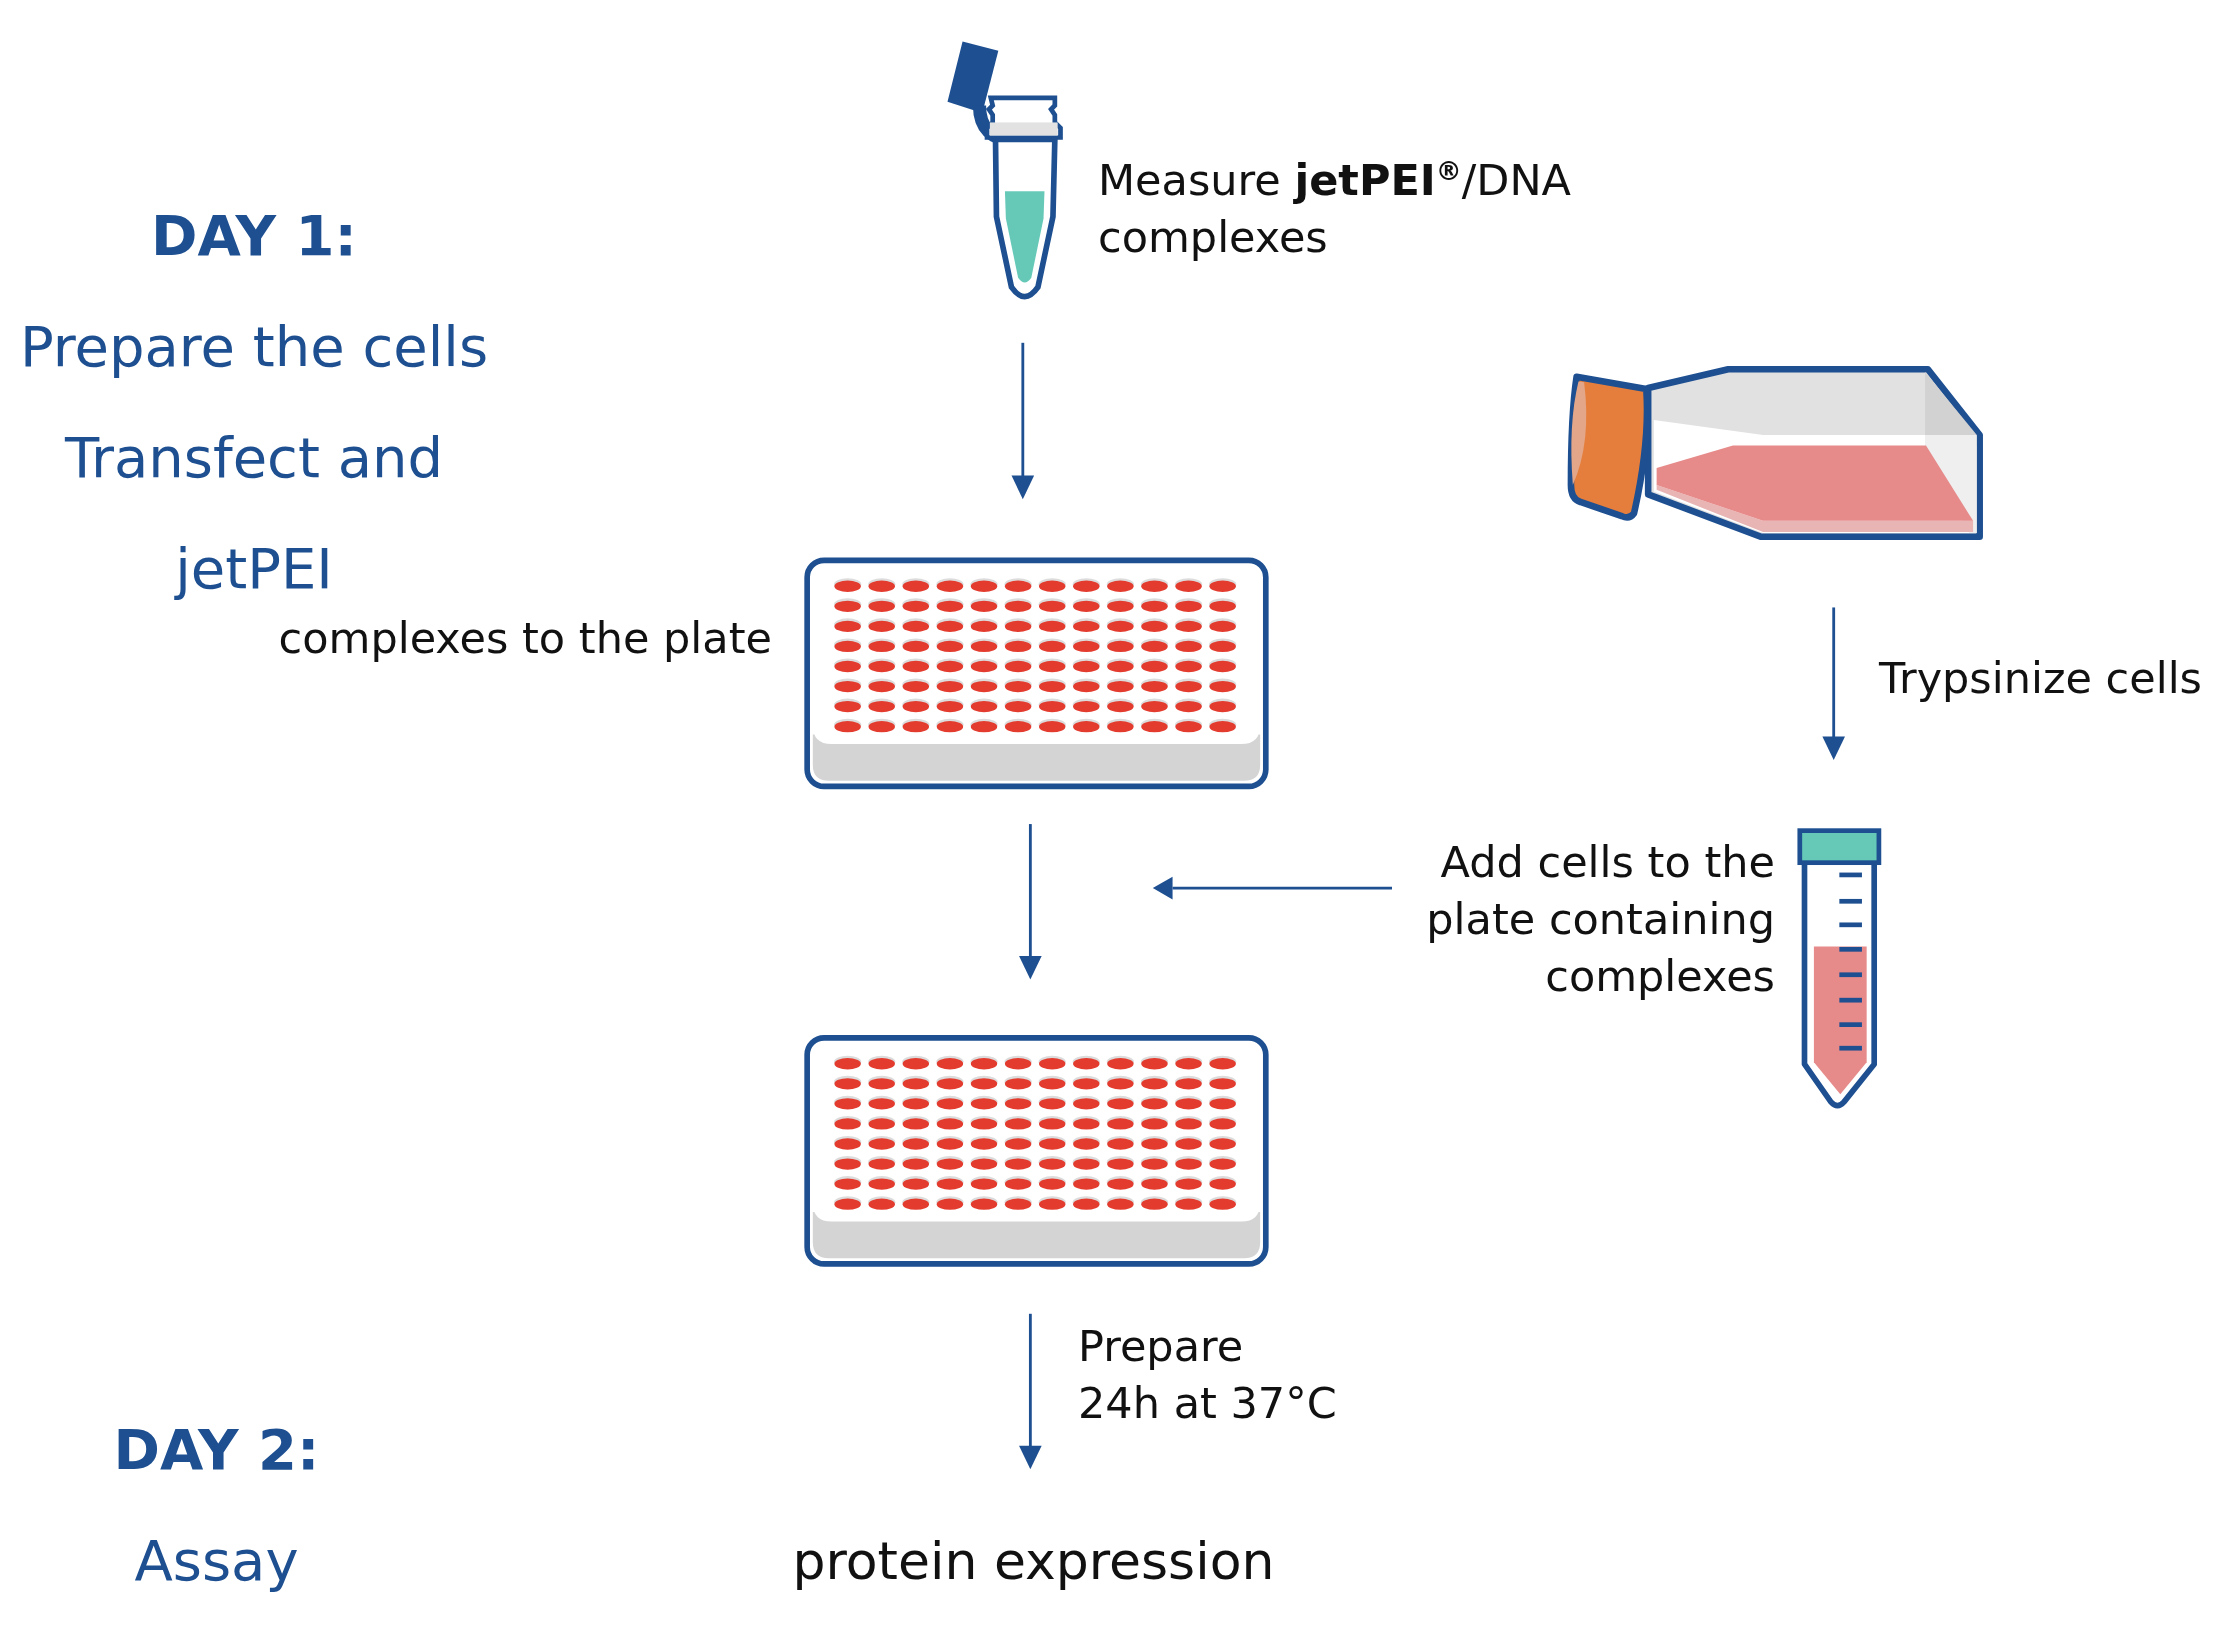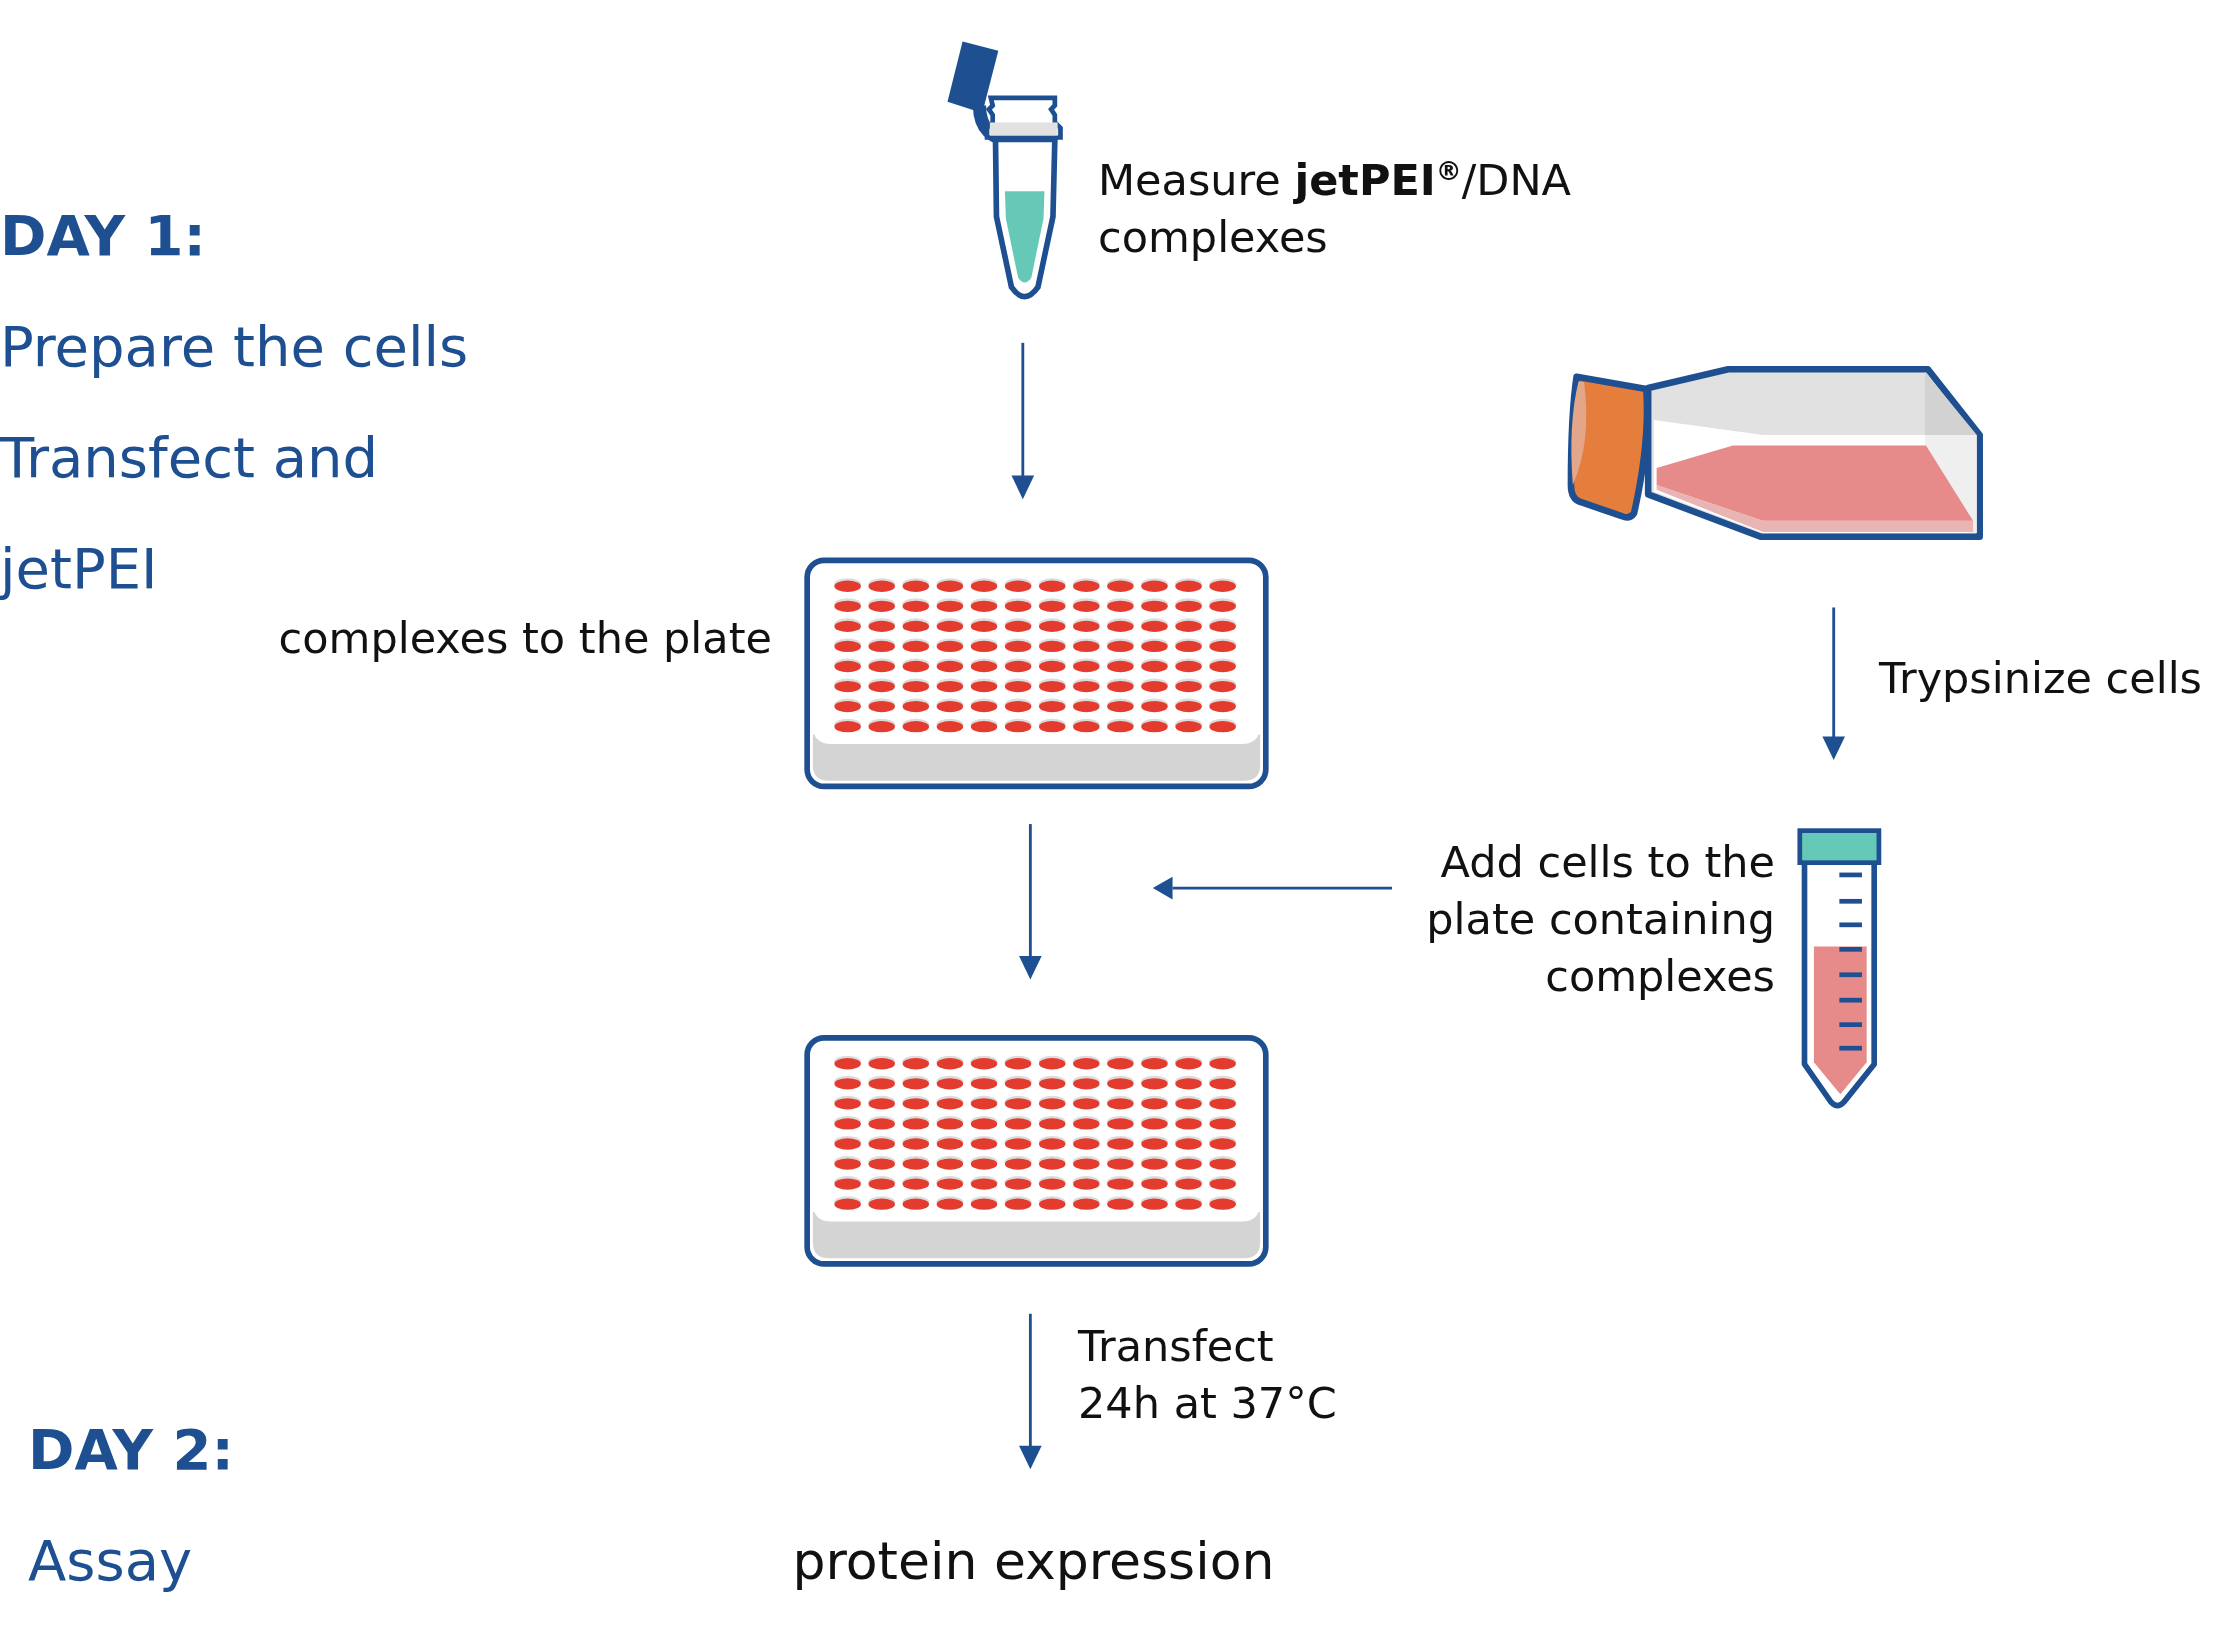--- a/index.html
+++ b/index.html
@@ -2,21 +2,21 @@
 <html style="font-size:15px"><head>
 <meta charset="utf-8">
 <style>
   html, body { margin: 0; padding: 0; background: #ffffff; }
   body { width: 2234px; height: 1650px; position: relative; overflow: hidden;
          font-family: "DejaVu Sans", "Liberation Sans", sans-serif; }
   .txt { position: absolute; color: #111111; font-size: 43px; line-height: 57px; white-space: nowrap; }
   .txt b { font-weight: bold; }
   .right { text-align: right; }
   .center { text-align: center; }
-  .day { position: absolute; color: #1d4f91; white-space: nowrap; }
+  .day { position: absolute; color: #1d4f91; text-align: center; white-space: nowrap; }
   .day .head { font-weight: bold; font-size: 56px; line-height: 75px; }
   .day .line { font-size: 56px; line-height: 75px; margin-top: 36px; }
   svg.abs { position: absolute; left: 0; top: 0; }
 </style>
 </head>
 <body>
 
 <div class="day" style="left:0; top:198px; width:508px;">
   <div class="head">DAY 1:</div>
   <div class="line">Prepare the cells</div>
@@ -505,20 +505,20 @@
 
 <div class="txt" style="left:1879px; top:650px;">Trypsinize cells</div>
 
 <div class="txt right" style="left:1299px; top:834px; width:476px;">
   <div>Add cells to the</div>
   <div>plate containing</div>
   <div>complexes</div>
 </div>
 
 <div class="txt" style="left:1078px; top:1318px;">
-  <div>Transfect</div>
+  <div>Prepare</div>
   <div>24h at 37°C</div>
 </div>
 
 <div class="txt center" style="left:704px; top:1527px; width:659px; font-size:52px; line-height:68px;">
   <div>protein expression</div>
 </div>
 
 
 </body></html>

